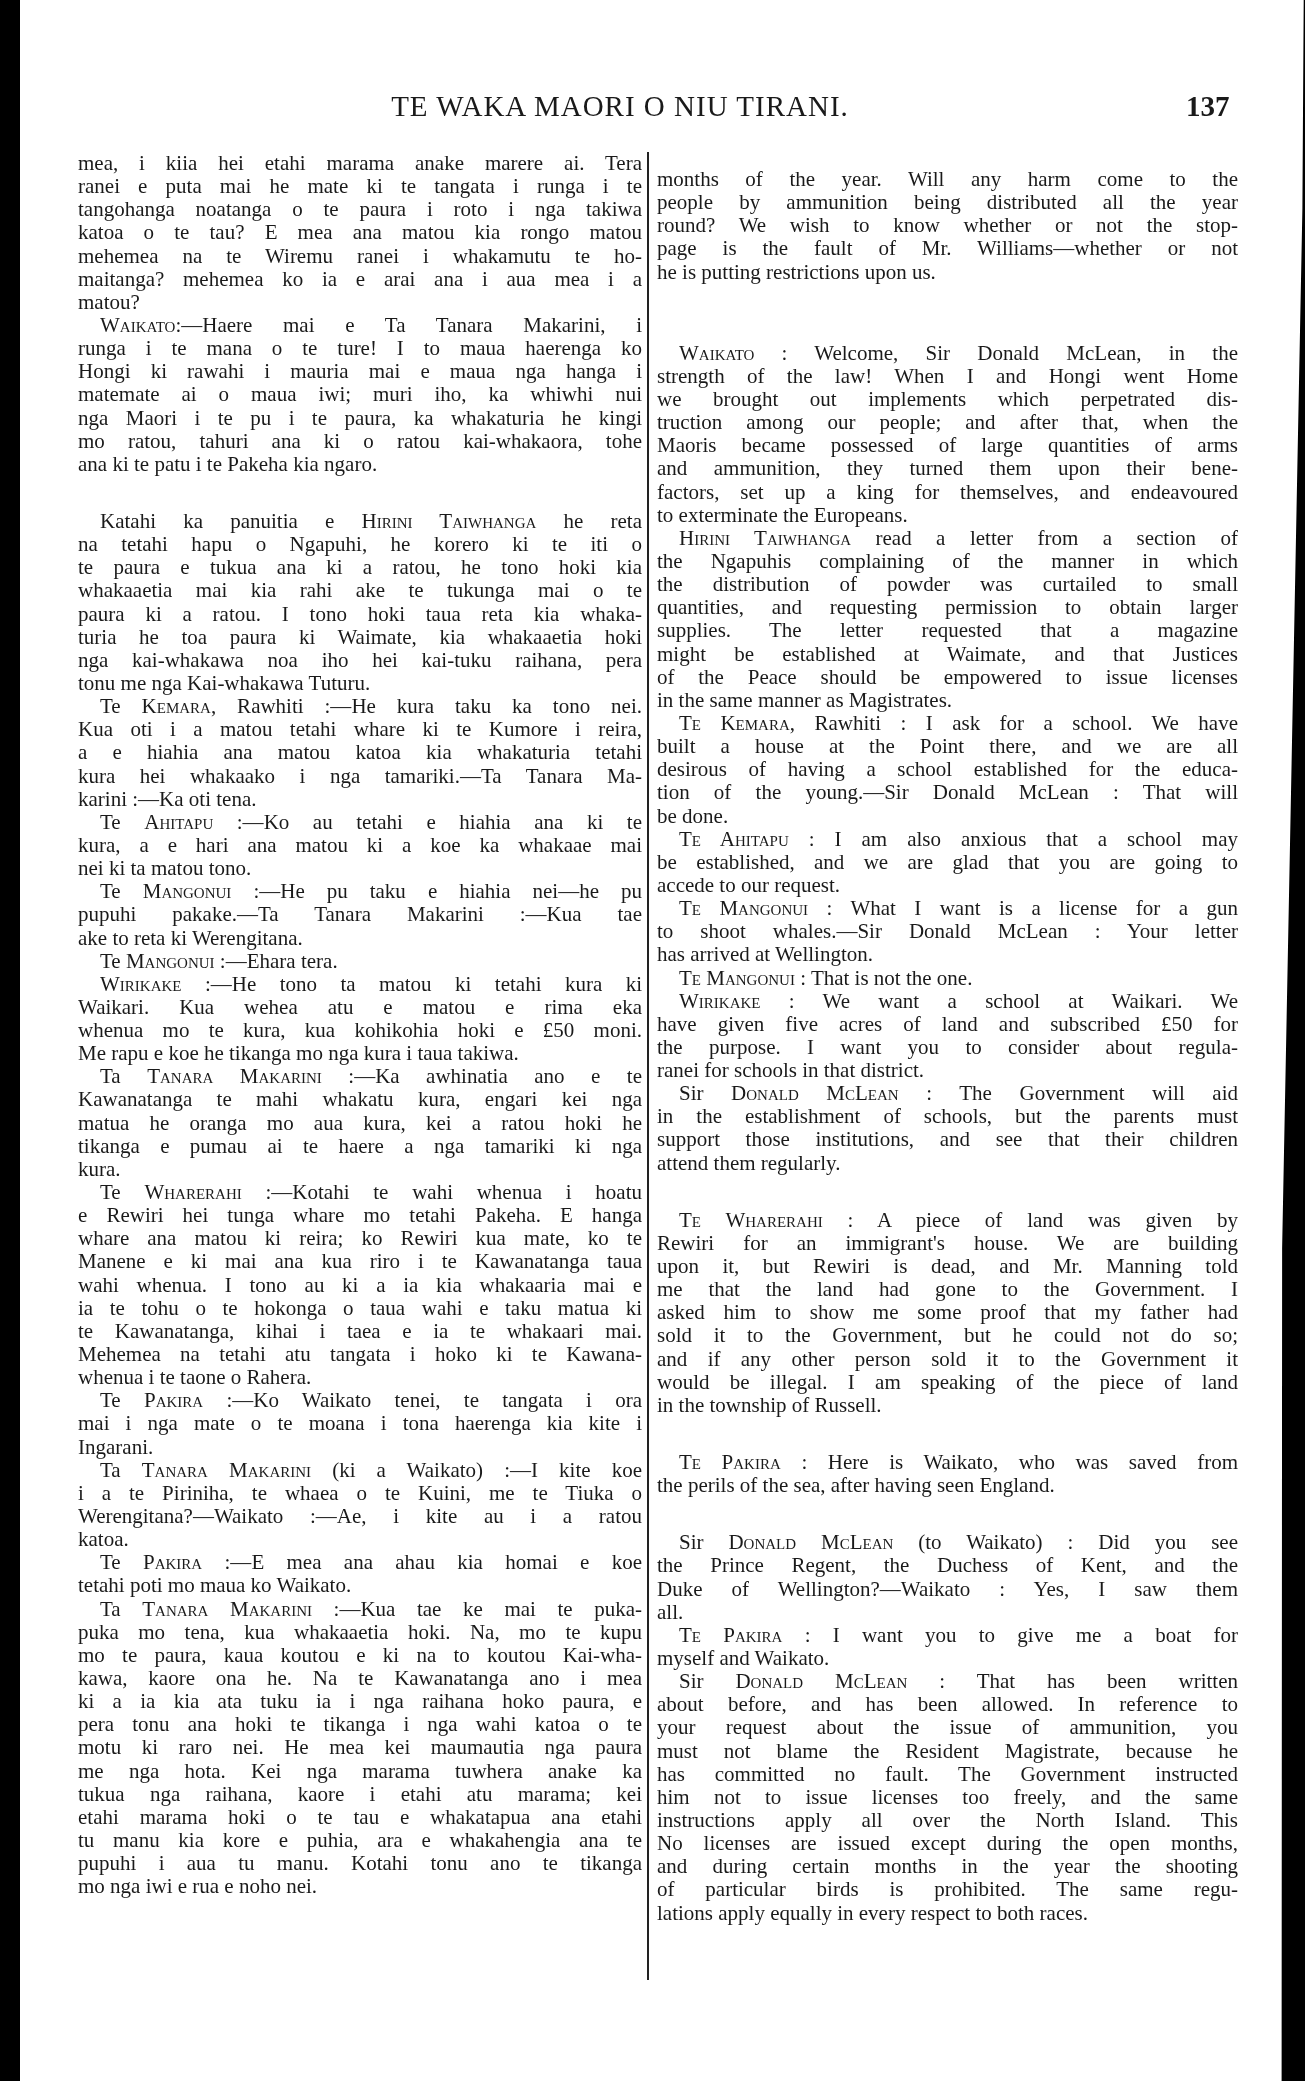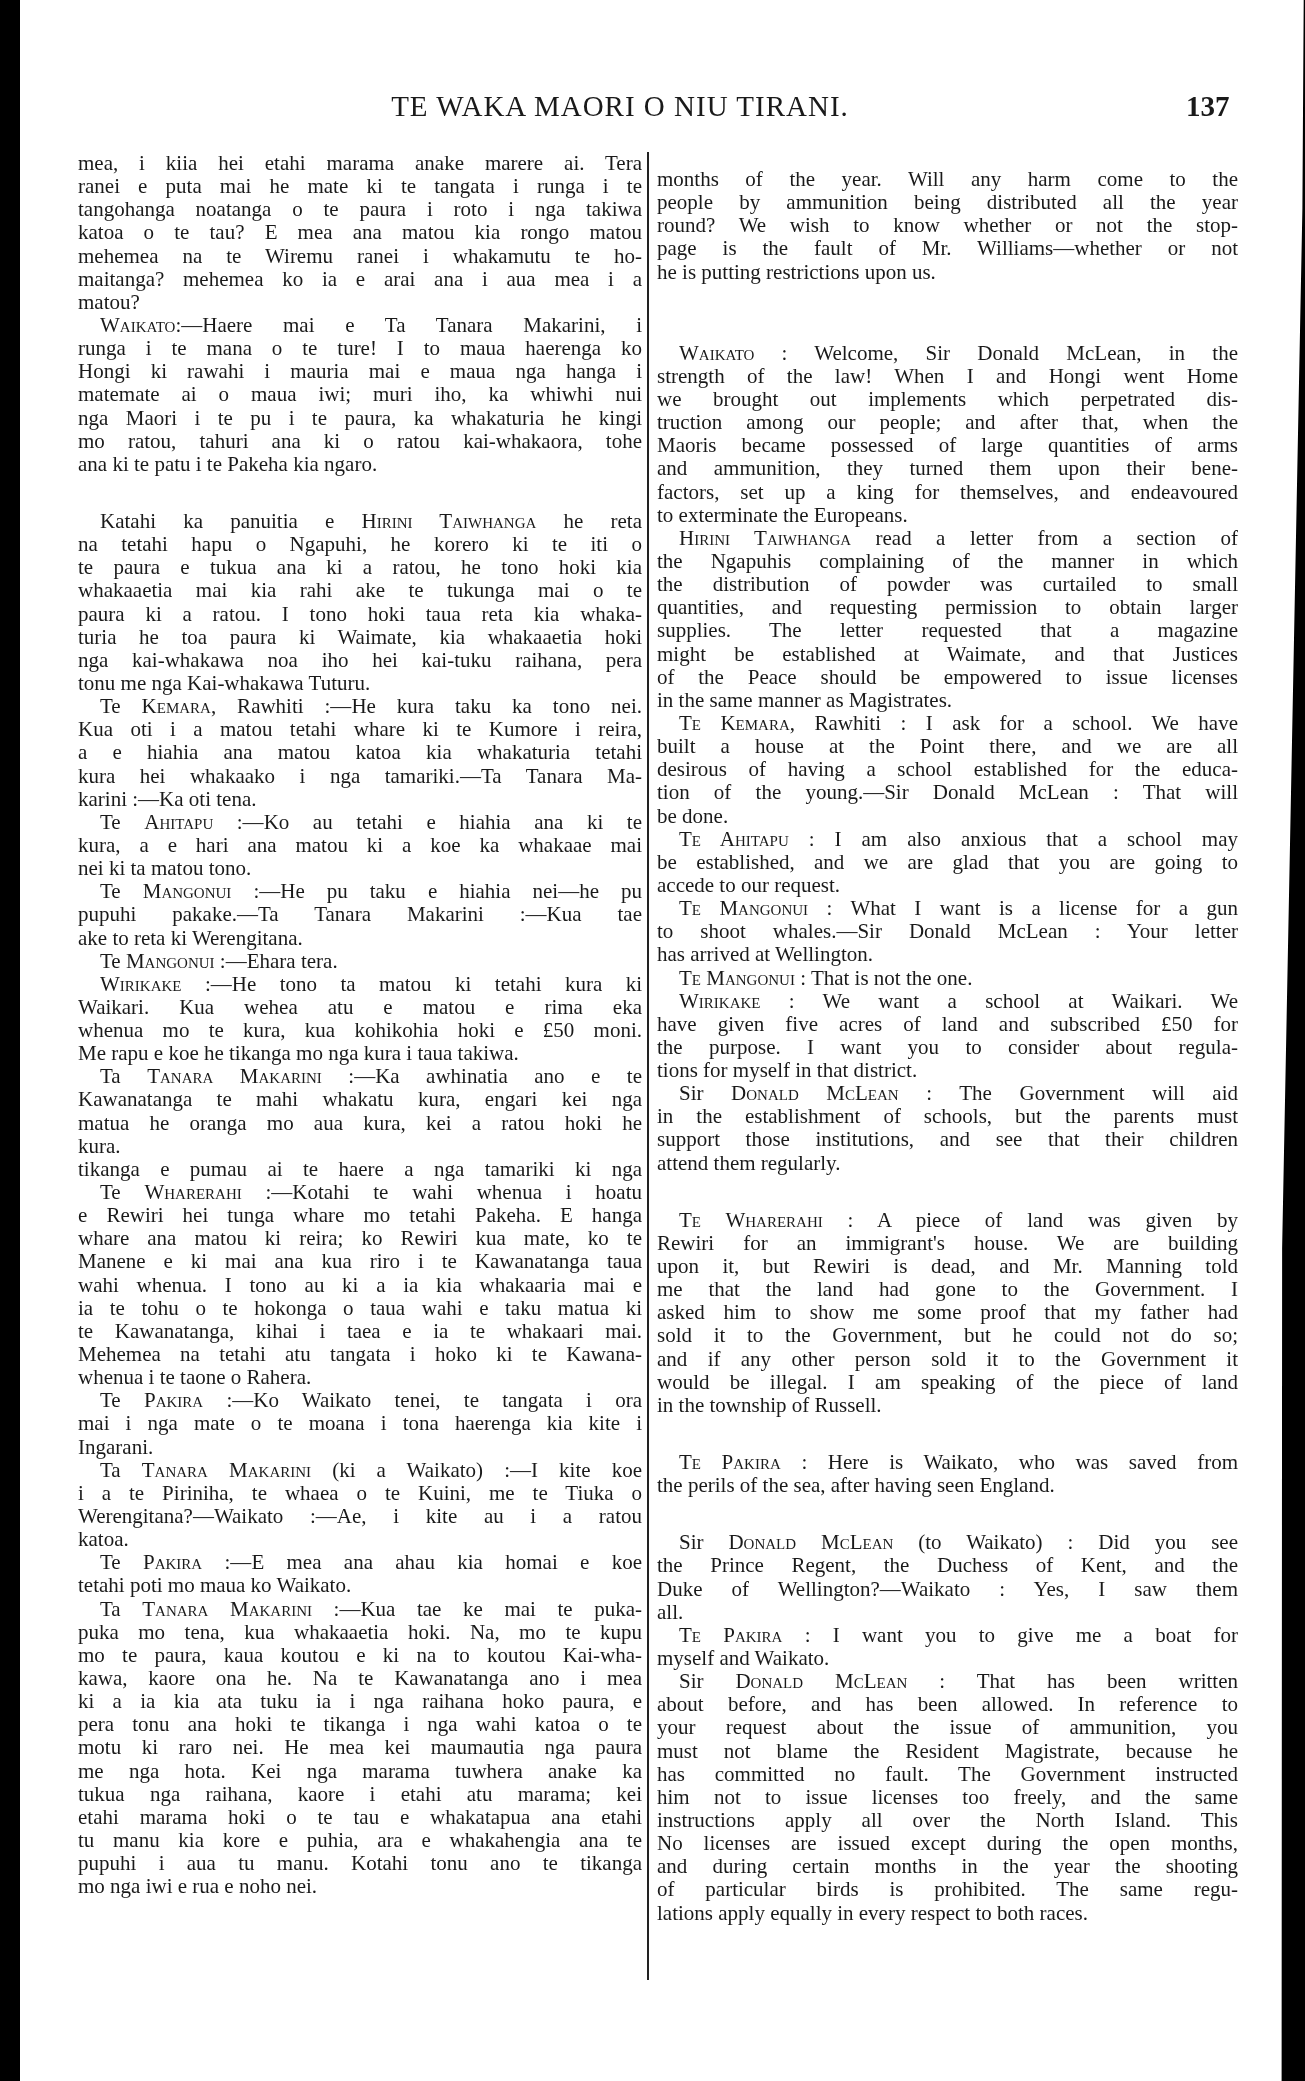--- a/index.html
+++ b/index.html
@@ -91,22 +91,22 @@
     <div class="para">
       <span class="line indent"><span class="sc">Wirikake</span><span> :—</span><span>He tono ta matou ki tetahi kura ki</span></span>
       <span class="line"><span>Waikari. Kua wehea atu e matou e rima eka</span></span>
       <span class="line"><span>whenua mo te kura, kua kohikohia hoki e £50 moni.</span></span>
       <span class="line last"><span>Me rapu e koe he tikanga mo nga kura i taua takiwa.</span></span>
     </div>
     <div class="para">
       <span class="line indent"><span>Ta </span><span class="sc">Tanara Makarini</span><span> :—</span><span>Ka awhinatia ano e te</span></span>
       <span class="line"><span>Kawanatanga te mahi whakatu kura, engari kei nga</span></span>
       <span class="line"><span>matua he oranga mo aua kura, kei a ratou hoki he</span></span>
+      <span class="line"><span>tikanga e pumau ai te haere a nga tamariki ki nga</span></span>
       <span class="line last"><span>kura.</span></span>
-      <span class="line"><span>tikanga e pumau ai te haere a nga tamariki ki nga</span></span>
     </div>
     <div class="para">
       <span class="line indent"><span>Te </span><span class="sc">Wharerahi</span><span> :—</span><span>Kotahi te wahi whenua i hoatu</span></span>
       <span class="line"><span>e Rewiri hei tunga whare mo tetahi Pakeha. E hanga</span></span>
       <span class="line"><span>whare ana matou ki reira; ko Rewiri kua mate, ko te</span></span>
       <span class="line"><span>Manene e ki mai ana kua riro i te Kawanatanga taua</span></span>
       <span class="line"><span>wahi whenua. I tono au ki a ia kia whakaaria mai e</span></span>
       <span class="line"><span>ia te tohu o te hokonga o taua wahi e taku matua ki</span></span>
       <span class="line"><span>te Kawanatanga, kihai i taea e ia te whakaari mai.</span></span>
       <span class="line"><span>Mehemea na tetahi atu tangata i hoko ki te Kawana-</span></span>
@@ -189,21 +189,21 @@
       <span class="line"><span>to shoot whales.—Sir Donald McLean : Your letter</span></span>
       <span class="line last"><span>has arrived at Wellington.</span></span>
     </div>
     <div class="para">
       <span class="line last indent"><span class="sc">Te Mangonui</span><span> : </span><span>That is not the one.</span></span>
     </div>
     <div class="para">
       <span class="line indent"><span class="sc">Wirikake</span><span> : </span><span>We want a school at Waikari. We</span></span>
       <span class="line"><span>have given five acres of land and subscribed £50 for</span></span>
       <span class="line"><span>the purpose. I want you to consider about regula-</span></span>
-      <span class="line last"><span>tions for myself in that district.</span></span>
+      <span class="line last"><span>ranei for schools in that district.</span></span>
     </div>
     <div class="para">
       <span class="line indent"><span>Sir </span><span class="sc">Donald McLean</span><span> : </span><span>The Government will aid</span></span>
       <span class="line"><span>in the establishment of schools, but the parents must</span></span>
       <span class="line"><span>support those institutions, and see that their children</span></span>
       <span class="line last"><span>attend them regularly.</span></span>
     </div>
     <span class="gap2"></span>
     <div class="para">
       <span class="line indent"><span class="sc">Te Wharerahi</span><span> : </span><span>A piece of land was given by</span></span>

